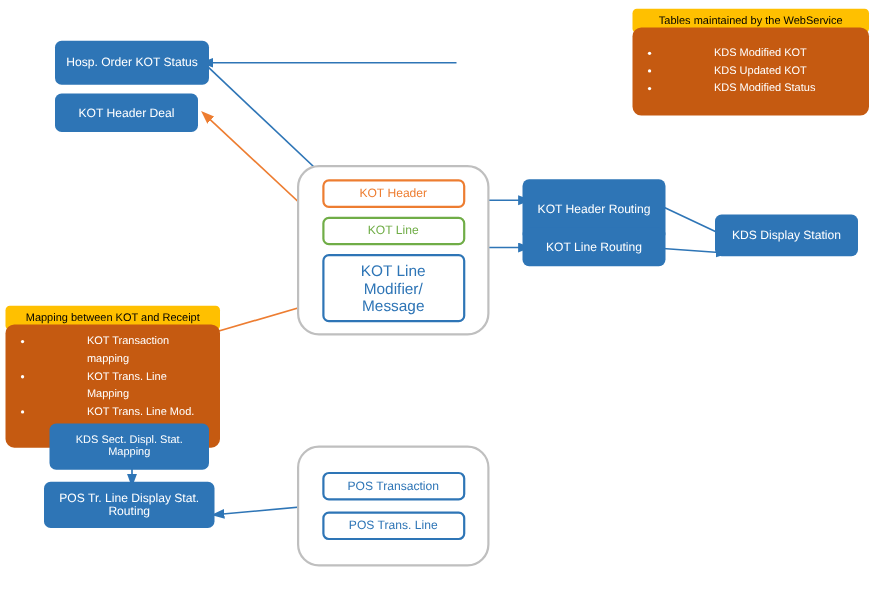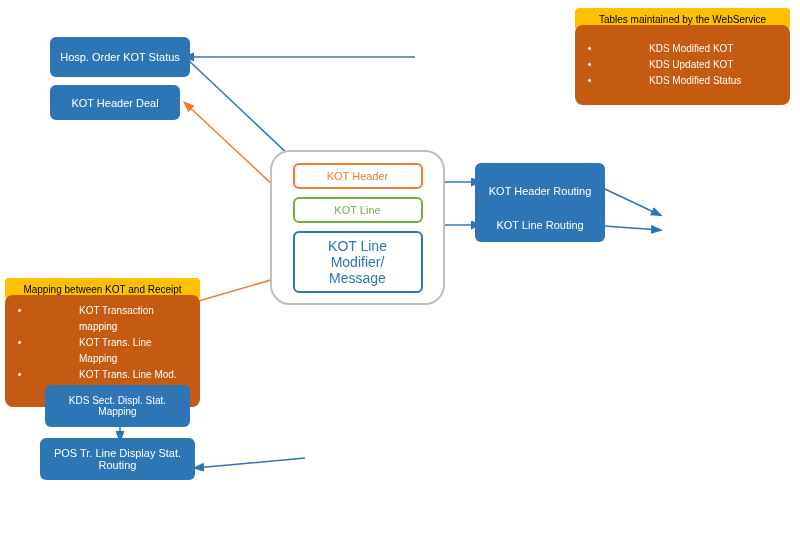--- a/index.html
+++ b/index.html
@@ -158,29 +158,34 @@
   <div class="node container-box" style="top:150px; left:270px; width:175px; height:155px;">
     <div class="inner-node outline-orange" style="width:130px;">KOT Header</div>
     <div class="inner-node outline-green" style="width:130px;text-align:center;">KOT Line</div>
     <div class="inner-node outline-blue" style="width:130px; font-size:14px;">KOT Line Modifier/ Message</div>
   </div>
 
   <div class="node blue" style="top:163px; left:475px; width:130px; height:55px;">KOT Header Routing</div>
 
   <div class="node blue" style="top:207px; left:475px; width:130px; height:35px;">KOT Line Routing</div>
 
+  <div class="node blue" style="top:195px; left:650px; width:130px; height:38px;">KDS Display Station</div>
 
   <div class="node yellow-label" style="top:278px; left:5px; width:195px; height:22px; font-size:10px;">Mapping between KOT and Receipt</div>
 
   <div class="node orange-list" style="top:295px; left:5px; width:195px; min-height:80px;">
     <ul>
       <li>KOT Transaction mapping</li>
       <li>KOT Trans. Line Mapping</li>
       <li>KOT Trans. Line Mod. Mapping</li>
     </ul>
   </div>
 
   <div class="node blue" style="top:385px; left:45px; width:145px; height:42px; font-size:10px;">KDS Sect. Displ. Stat. Mapping</div>
 
   <div class="node blue" style="top:438px; left:40px; width:155px; height:42px; font-size:11px;">POS Tr. Line Display Stat. Routing</div>
 
+  <div class="container-box2" style="top:405px; left:270px; width:175px; height:110px; display:flex; flex-direction:column; align-items:center; justify-content:center; gap:10px; padding:12px;">
+    <div class="inner-node outline-blue" style="width:130px;">POS Transaction</div>
+    <div class="inner-node outline-blue" style="width:130px;">POS Trans. Line</div>
+  </div>
 
 </div>
 
 </body></html>

